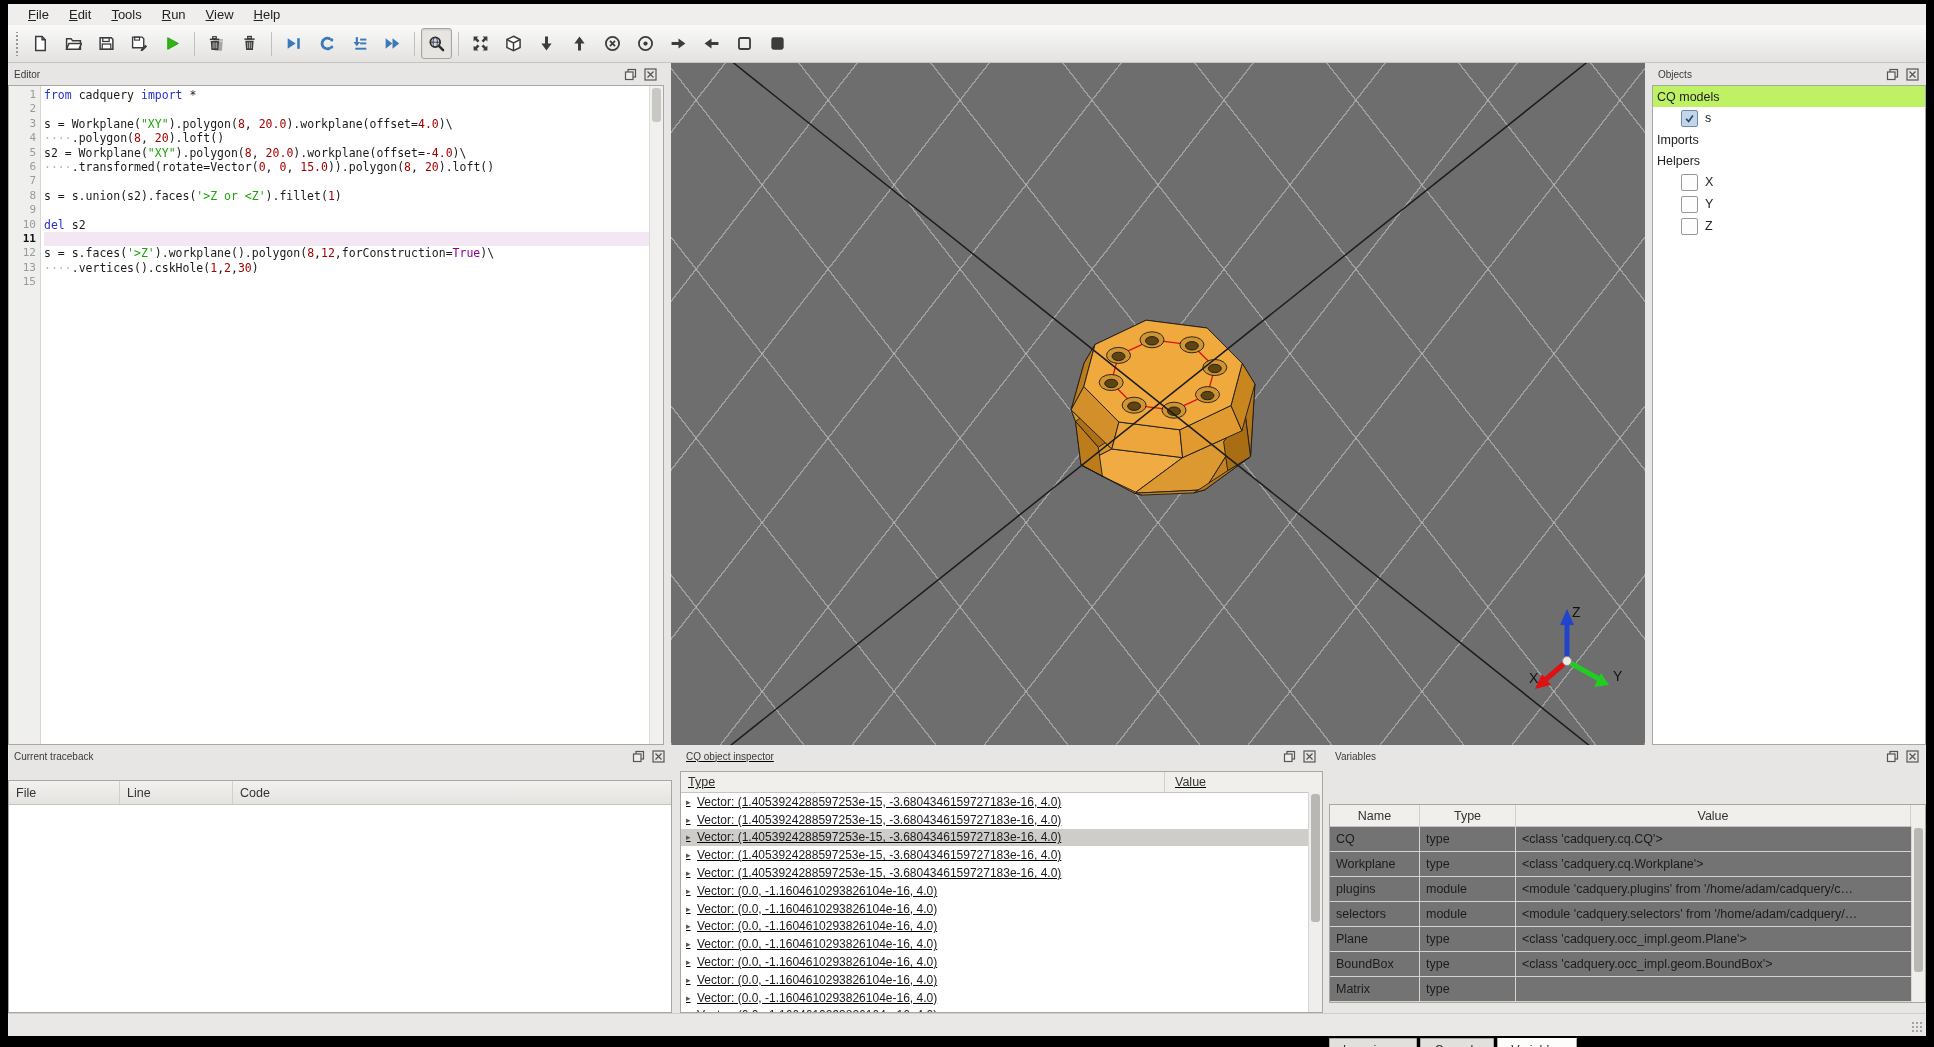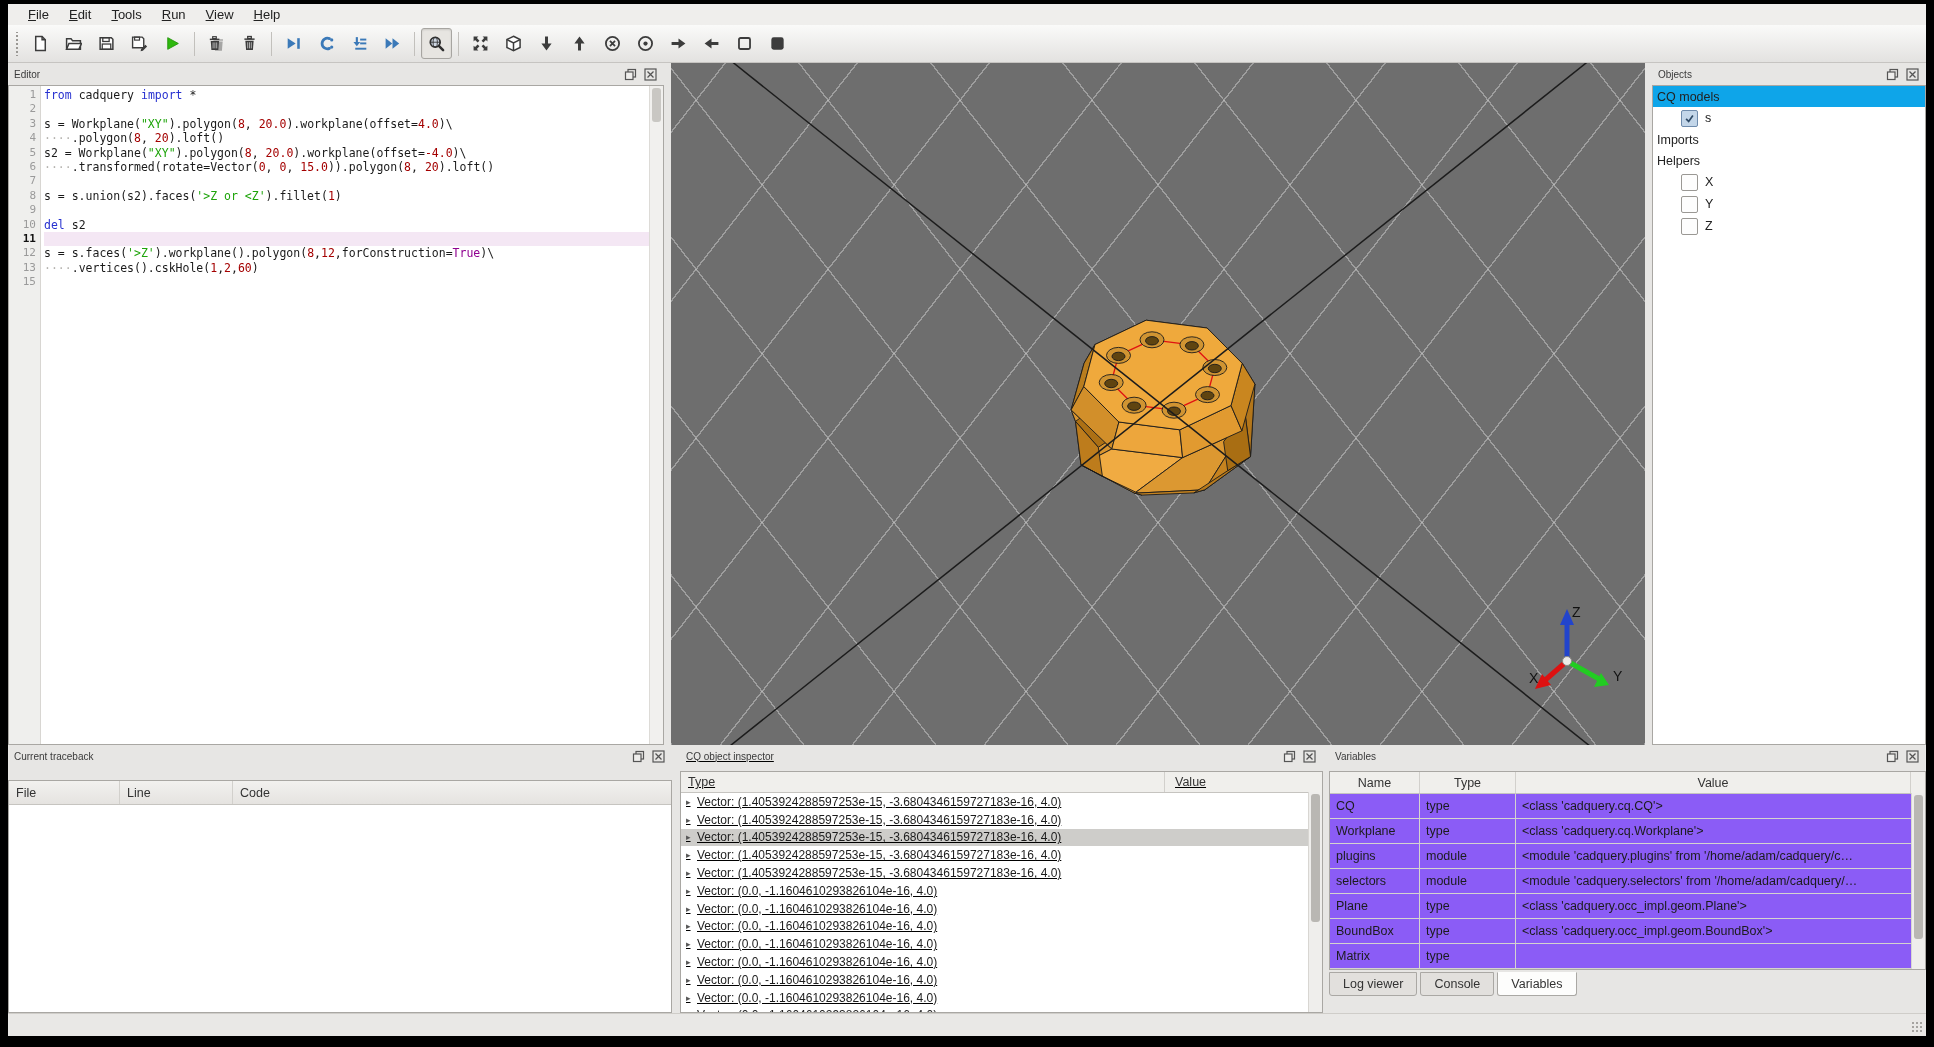--- a/index.html
+++ b/index.html
@@ -53,47 +53,47 @@
       repeating-linear-gradient(52deg,rgba(205,205,205,.5) 0 1.4px,transparent 1.4px 104px),
       repeating-linear-gradient(-52deg,rgba(205,205,205,.5) 0 1.4px,transparent 1.4px 104px);}
   .vp-overlay,.model-svg,.triad-svg{position:absolute;}
   .vp-overlay{left:0;top:0;width:100%;height:100%;}
   .model-svg{left:388px;top:238px;}
   .triad-svg{left:856px;top:538px;}
   
   .objects-panel{width:274px;flex:0 0 auto;}
   .objects-body{flex:1;background:#fff;border:1px solid #a9a7a3;font-size:12.5px;color:#222;overflow:hidden;}
   .tree-group{height:21px;display:flex;align-items:center;padding-left:4px;}
-  .tree-group.hl{background:#0ea5e9;}
+  .tree-group.hl{background:#bef264;}
   .tree-item{height:22px;display:flex;align-items:center;padding-left:28px;}
   .cbx{width:15px;height:15px;border:1px solid #9a9894;border-radius:2px;background:#fdfdfd;
     margin-right:7px;display:flex;align-items:center;justify-content:center;flex:0 0 auto;}
   .cbx.checked{background:#c3d6e9;border-color:#6e8bac;}
   
   .bottom-row{height:268px;flex:0 0 auto;display:flex;}
   .traceback-panel{width:664px;flex:0 0 auto;}
   .gap8{width:8px;flex:0 0 auto;}
   .gap6{width:6px;flex:0 0 auto;}
   .inspector-panel{width:643px;flex:0 0 auto;text-decoration:underline;}
-  .variables-panel{flex:1;}
+  .variables-panel{flex:1;gap:33px;}
   .tb-table{margin-top:13px;flex:1;background:#fff;border:1px solid #a9a7a3;display:flex;flex-direction:column;}
   .tb-head{height:23px;background:linear-gradient(#f2f1ef,#e5e3e0);border-bottom:1px solid #c6c4c0;
     display:flex;font-size:12.5px;color:#333;align-items:center;}
   .tb-col{padding-left:7px;border-right:1px solid #d2d0cc;height:100%;display:flex;align-items:center;}
   
   .insp-table{margin-top:4px;flex:1;background:#fff;border:1px solid #a9a7a3;display:flex;flex-direction:column;overflow:hidden;position:relative;}
   .insp-head{height:20px;border-bottom:1px solid #c6c4c0;background:#f0efec;display:flex;font-size:12.5px;color:#333;align-items:center;flex:0 0 auto;}
   .insp-rows{flex:1;overflow:hidden;font-size:12px;color:#1c1c1c;}
   .insp-row{height:17.8px;display:flex;align-items:center;padding-left:5px;white-space:nowrap;}
   .insp-row.selected{background:#cecdca;}
   .insp-row .tri{color:#555;font-size:9px;width:11px;flex:0 0 auto;}
   .insp-scroll{position:absolute;right:0;top:20px;bottom:0;width:13px;background:#efeeec;border-left:1px solid #d8d6d2;}
   .insp-scroll .thumb{position:absolute;left:2px;right:2px;top:2px;height:58%;background:#b9b7b3;border-radius:3px;}
   
-  .vars-table{margin-top:4px;background:#8b5cf6;border:1px solid #a9a7a3;position:relative;flex:0 0 auto;}
+  .vars-table{margin-top:4px;background:#737373;border:1px solid #a9a7a3;position:relative;flex:0 0 auto;}
   .vars-head{height:21px;display:grid;grid-template-columns:90px 96px 1fr 14px;background:#f0efec;
     border-bottom:1px solid #c6c4c0;font-size:12.5px;color:#333;align-items:center;text-align:center;}
   .vars-head span{border-right:1px solid #d2d0cc;height:100%;display:flex;align-items:center;justify-content:center;}
   .vars-row{display:grid;grid-template-columns:90px 96px 1fr;border-bottom:1px solid #d5d3cf;
     font-size:12.5px;color:#1c1c1c;}
   .vars-row span{padding:5px 6px;border-right:1px solid #d5d3cf;white-space:nowrap;overflow:hidden;}
   .vars-scroll{position:absolute;right:0;top:21px;bottom:0;width:13px;background:#efeeec;border-left:1px solid #d8d6d2;}
   .vars-scroll .thumb{position:absolute;left:2px;right:2px;top:2px;height:82%;background:#b9b7b3;border-radius:3px;}
   .vars-tabs{display:flex;margin-top:2px;flex:0 0 auto;}
   .vtab{font-size:12.5px;color:#333;padding:4px 13px;border:1px solid #aaa8a4;background:#e2e0dd;
@@ -297,21 +297,21 @@
             <div class="cline"><span class="ln">3</span><span class="lt"><span class="tok-p">s = Workplane(</span><span class="tok-s">"XY"</span><span class="tok-p">).polygon(</span><span class="tok-n">8</span><span class="tok-p">, </span><span class="tok-n">20.0</span><span class="tok-p">).workplane(offset=</span><span class="tok-n">4.0</span><span class="tok-p">)\</span></span></div>
             <div class="cline"><span class="ln">4</span><span class="lt"><span class="tok-w">····</span><span class="tok-p">.polygon(</span><span class="tok-n">8</span><span class="tok-p">, </span><span class="tok-n">20</span><span class="tok-p">).loft()</span></span></div>
             <div class="cline"><span class="ln">5</span><span class="lt"><span class="tok-p">s2 = Workplane(</span><span class="tok-s">"XY"</span><span class="tok-p">).polygon(</span><span class="tok-n">8</span><span class="tok-p">, </span><span class="tok-n">20.0</span><span class="tok-p">).workplane(offset=</span><span class="tok-n">-4.0</span><span class="tok-p">)\</span></span></div>
             <div class="cline"><span class="ln">6</span><span class="lt"><span class="tok-w">····</span><span class="tok-p">.transformed(rotate=Vector(</span><span class="tok-n">0</span><span class="tok-p">, </span><span class="tok-n">0</span><span class="tok-p">, </span><span class="tok-n">15.0</span><span class="tok-p">)).polygon(</span><span class="tok-n">8</span><span class="tok-p">, </span><span class="tok-n">20</span><span class="tok-p">).loft()</span></span></div>
             <div class="cline"><span class="ln">7</span><span class="lt">&nbsp;</span></div>
             <div class="cline"><span class="ln">8</span><span class="lt"><span class="tok-p">s = s.union(s2).faces(</span><span class="tok-s">'&gt;Z or &lt;Z'</span><span class="tok-p">).fillet(</span><span class="tok-n">1</span><span class="tok-p">)</span></span></div>
             <div class="cline"><span class="ln">9</span><span class="lt">&nbsp;</span></div>
             <div class="cline"><span class="ln">10</span><span class="lt"><span class="tok-k">del</span><span class="tok-p"> s2</span></span></div>
             <div class="cline current"><span class="ln">11</span><span class="lt">&nbsp;</span></div>
             <div class="cline"><span class="ln">12</span><span class="lt"><span class="tok-p">s = s.faces(</span><span class="tok-s">'&gt;Z'</span><span class="tok-p">).workplane().polygon(</span><span class="tok-n">8</span><span class="tok-p">,</span><span class="tok-n">12</span><span class="tok-p">,forConstruction=</span><span class="tok-b">True</span><span class="tok-p">)\</span></span></div>
-            <div class="cline"><span class="ln">13</span><span class="lt"><span class="tok-w">····</span><span class="tok-p">.vertices().cskHole(</span><span class="tok-n">1</span><span class="tok-p">,</span><span class="tok-n">2</span><span class="tok-p">,</span><span class="tok-n">60</span><span class="tok-p">)</span></span></div>
+            <div class="cline"><span class="ln">13</span><span class="lt"><span class="tok-w">····</span><span class="tok-p">.vertices().cskHole(</span><span class="tok-n">1</span><span class="tok-p">,</span><span class="tok-n">2</span><span class="tok-p">,</span><span class="tok-n">30</span><span class="tok-p">)</span></span></div>
             <div class="cline"><span class="ln">15</span><span class="lt">&nbsp;</span></div>
           </div>
         <div class="editor-scroll">
             <div class="thumb"></div>
           </div>
       </div>
     </div>
 
     <div class="splitter-v"></div>
 

